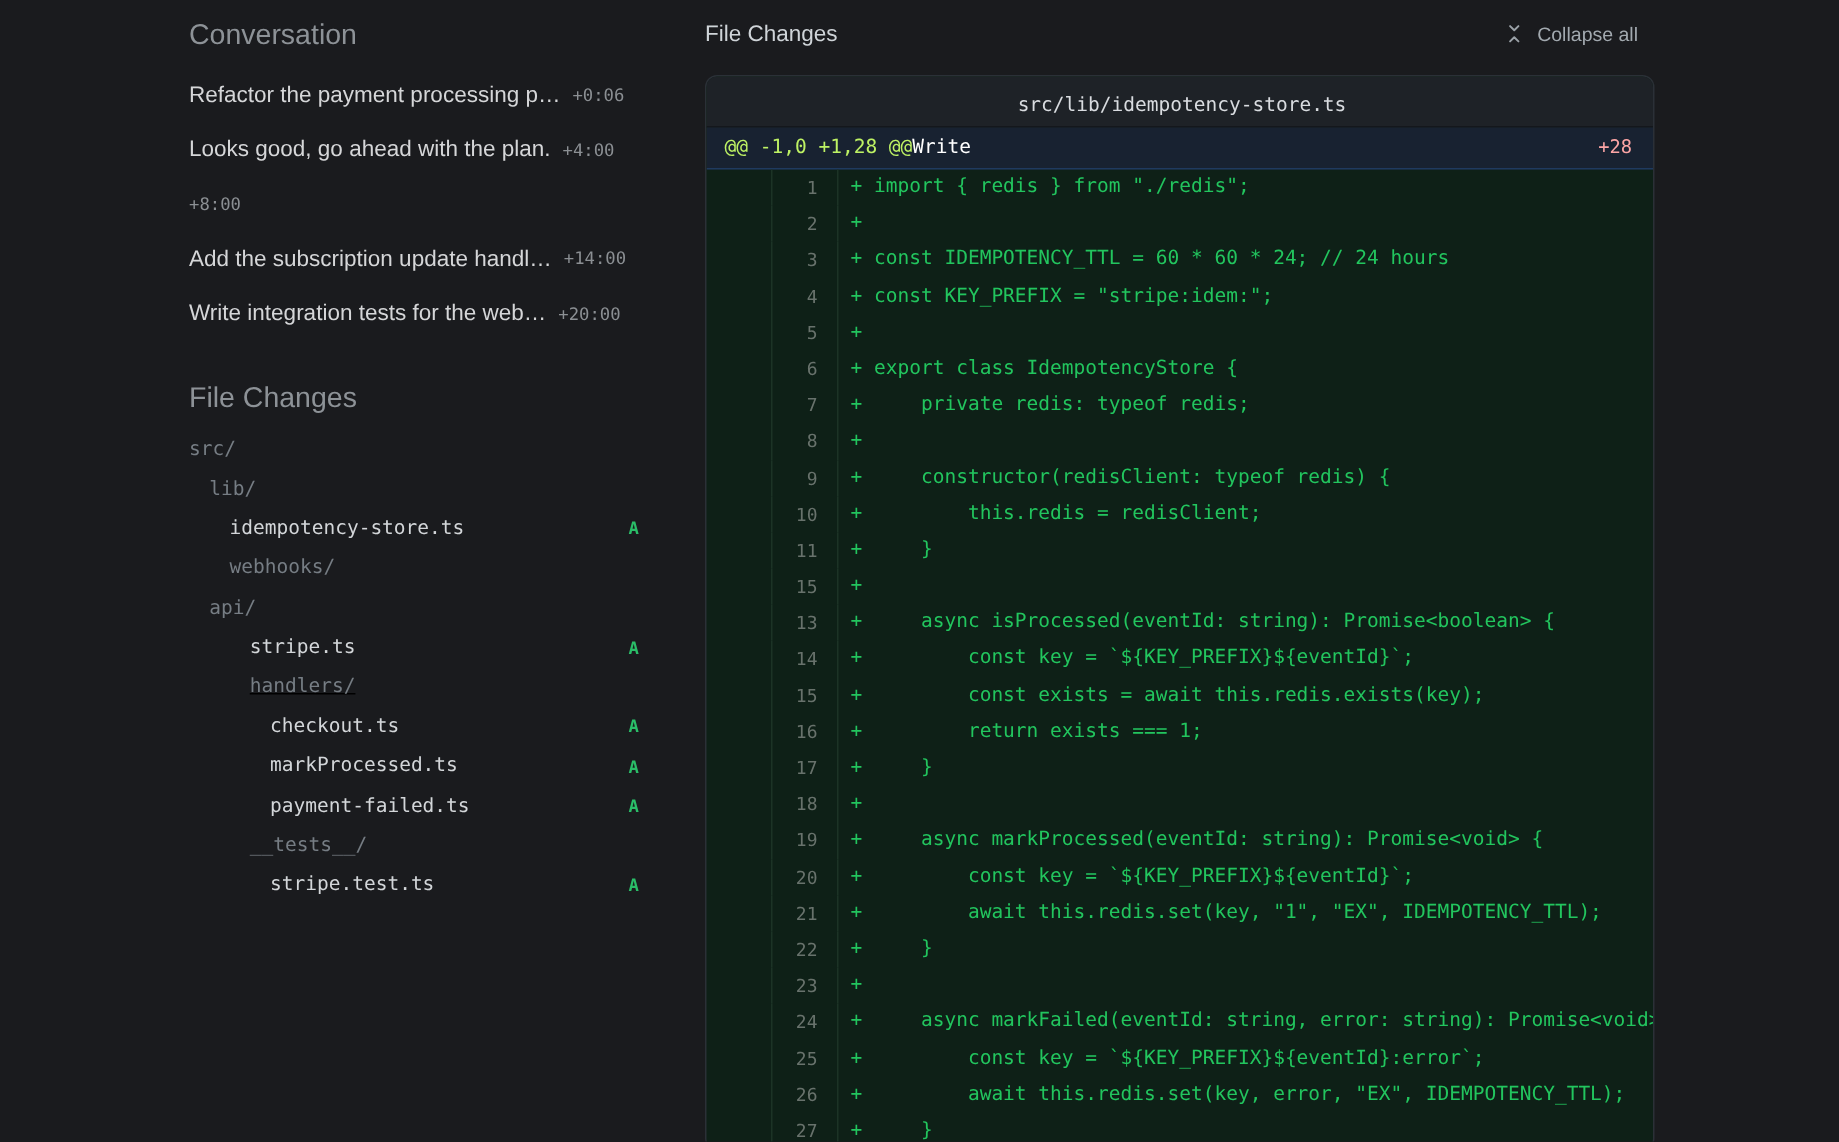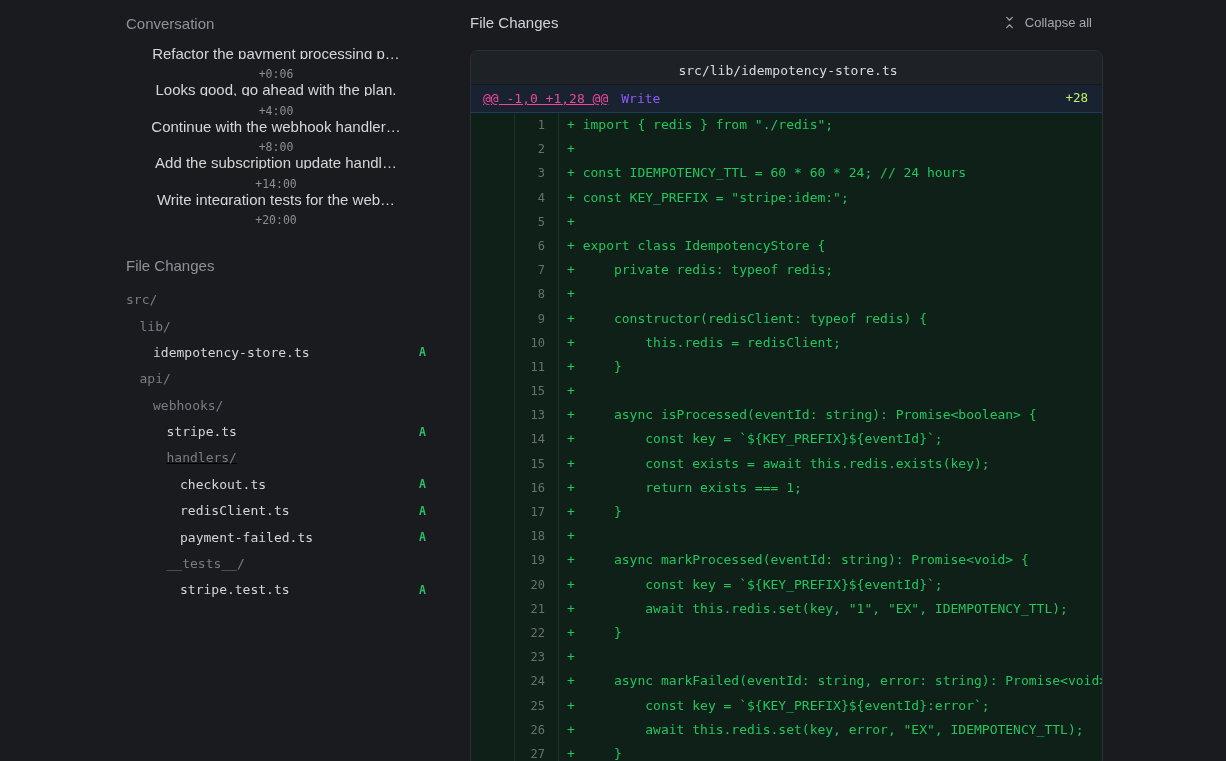--- a/index.html
+++ b/index.html
@@ -1,41 +1,41 @@
 <!DOCTYPE html>
 <html><head>
 <meta charset="utf-8">
 <style>
   * { margin:0; padding:0; box-sizing:border-box; }
   html,body { width:1226px; height:761px; overflow:hidden; }
   body { background:#1a1b1e; font-family:"Liberation Sans",sans-serif; }
   .app { display:flex; height:100%; }
   .sidebar { width:470px; flex:none; padding:15px 44px 0 126px; }
-  .side-heading { color:#8d9297; font-size:15px; height:18px; line-height:18px; }
+  .side-heading { color:#8d9297; font-size:19px; height:18px; line-height:18px; }
   .conv-list { margin-top:12px; }
-  .conv-item { height:36.4px; display:flex; align-items:center; justify-content:flex-start; gap:8px;flex-direction:column; }
+  .conv-item { height:36.4px; display:flex; align-items:center; justify-content:flex-start; gap:8px; }
   .conv-label { color:#d5d6d8; font-size:15px; white-space:nowrap; overflow:hidden; }
   .conv-time { color:#8b8f93; font-family:"DejaVu Sans Mono",monospace; font-size:11.5px; flex:none; }
   .heading-fc { margin-top:30px; }
   .tree { margin-top:11.5px; }
   .tree-row { height:26.4px; display:flex; align-items:center; font-family:"DejaVu Sans Mono",monospace; font-size:13px; }
   .tree-name.dir { color:#767d84; }
   .tree-name.file { color:#d3d6d9; }
   .tree-badge { margin-left:auto; color:#2abd68; font-size:11.5px; font-weight:bold; }
   .main { flex:none; width:756px; padding-top:12px; }
   .main-header { width:633px; display:flex; justify-content:space-between; align-items:center; height:20px; padding-right:11px; }
   .main-title { font-size:15px; color:#cfd4d8; }
   .collapse-btn { display:flex; align-items:center; gap:9px; color:#a2a9af; font-size:13px; cursor:pointer; }
   .diff-card { width:633px; margin-top:18px; border:1px solid #2b3037; border-radius:8px; background:#0e2017; overflow:hidden; }
   .diff-header { height:34px; background:#1e2227; display:flex; align-items:center; padding:0 14px 0 17px; gap:12px; border-bottom:1px solid #14171c;flex-direction:column; }
   .diff-filename { font-family:"DejaVu Sans Mono",monospace; font-size:13px; color:#d9dce0; }
-  .diff-additions { margin-left:auto; font-family:"DejaVu Sans Mono",monospace; font-size:12.5px; color:#bef264; }
+  .diff-additions { margin-left:auto; font-family:"DejaVu Sans Mono",monospace; font-size:12.5px; color:#fca5a5; }
   .hunk-row { height:28px; background:#182231; border-bottom:1px solid #1f3a5f; display:flex; align-items:center; padding:0 12px; font-family:"DejaVu Sans Mono",monospace; font-size:13px; }
-  .hunk-range { color:#ec4899; white-space:pre;text-decoration:underline; }
-  .hunk-tool { color:#8b5cf6; margin-left:13px; }
+  .hunk-range { color:#bef264; white-space:pre; }
+  .hunk-tool { color:#ffffff; }
   .code-line { display:flex; height:24.2px; line-height:24.2px; font-family:"DejaVu Sans Mono",monospace; font-size:13px; }
   .cl-blank { width:44px; flex:none; border-right:1px solid #1c3326; }
   .cl-num { width:44px; flex:none; border-right:1px solid #1c3326; text-align:right; padding-right:13px; color:#68726c; font-size:12px; }
   .cl-content { flex:1; padding-left:8px; color:#22c55e; white-space:pre; overflow:hidden; }
 </style>
 </head>
 <body>
 
 <div class="app">
   <aside class="sidebar">
@@ -43,21 +43,20 @@
     <div class="conv-list" id="conv-list">
         <div class="conv-item">
           <span class="conv-label">Refactor the payment processing p…</span>
           <span class="conv-time">+0:06</span>
         </div>
         <div class="conv-item">
           <span class="conv-label">Looks good, go ahead with the plan.</span>
           <span class="conv-time">+4:00</span>
         </div>
         <div class="conv-item">
-          <span class="conv-label">Continue with the webhook handler…</span>
           <span class="conv-time">+8:00</span>
         </div>
         <div class="conv-item">
           <span class="conv-label">Add the subscription update handl…</span>
           <span class="conv-time">+14:00</span>
         </div>
         <div class="conv-item">
           <span class="conv-label">Write integration tests for the web…</span>
           <span class="conv-time">+20:00</span>
         </div>
@@ -67,39 +66,39 @@
         <div class="tree-row" style="padding-left: 0px;">
           <span class="tree-name dir">src/</span>
         </div>
         <div class="tree-row" style="padding-left: 13.5px;">
           <span class="tree-name dir">lib/</span>
         </div>
         <div class="tree-row" style="padding-left: 27px;">
           <span class="tree-name file">idempotency-store.ts</span>
           <span class="tree-badge">A</span>
         </div>
+        <div class="tree-row" style="padding-left: 27px;">
+          <span class="tree-name dir">webhooks/</span>
+        </div>
         <div class="tree-row" style="padding-left: 13.5px;">
           <span class="tree-name dir">api/</span>
         </div>
-        <div class="tree-row" style="padding-left: 27px;">
-          <span class="tree-name dir">webhooks/</span>
-        </div>
         <div class="tree-row" style="padding-left: 40.5px;">
           <span class="tree-name file">stripe.ts</span>
           <span class="tree-badge">A</span>
         </div>
         <div class="tree-row" style="padding-left: 40.5px; text-decoration: underline;">
           <span class="tree-name dir">handlers/</span>
         </div>
         <div class="tree-row" style="padding-left: 54px;">
           <span class="tree-name file">checkout.ts</span>
           <span class="tree-badge">A</span>
         </div>
         <div class="tree-row" style="padding-left: 54px;">
-          <span class="tree-name file">redisClient.ts</span>
+          <span class="tree-name file">markProcessed.ts</span>
           <span class="tree-badge">A</span>
         </div>
         <div class="tree-row" style="padding-left: 54px; text-align: center;">
           <span class="tree-name file">payment-failed.ts</span>
           <span class="tree-badge">A</span>
         </div>
         <div class="tree-row" style="padding-left: 40.5px;">
           <span class="tree-name dir">__tests__/</span>
         </div>
         <div class="tree-row" style="padding-left: 54px;">

